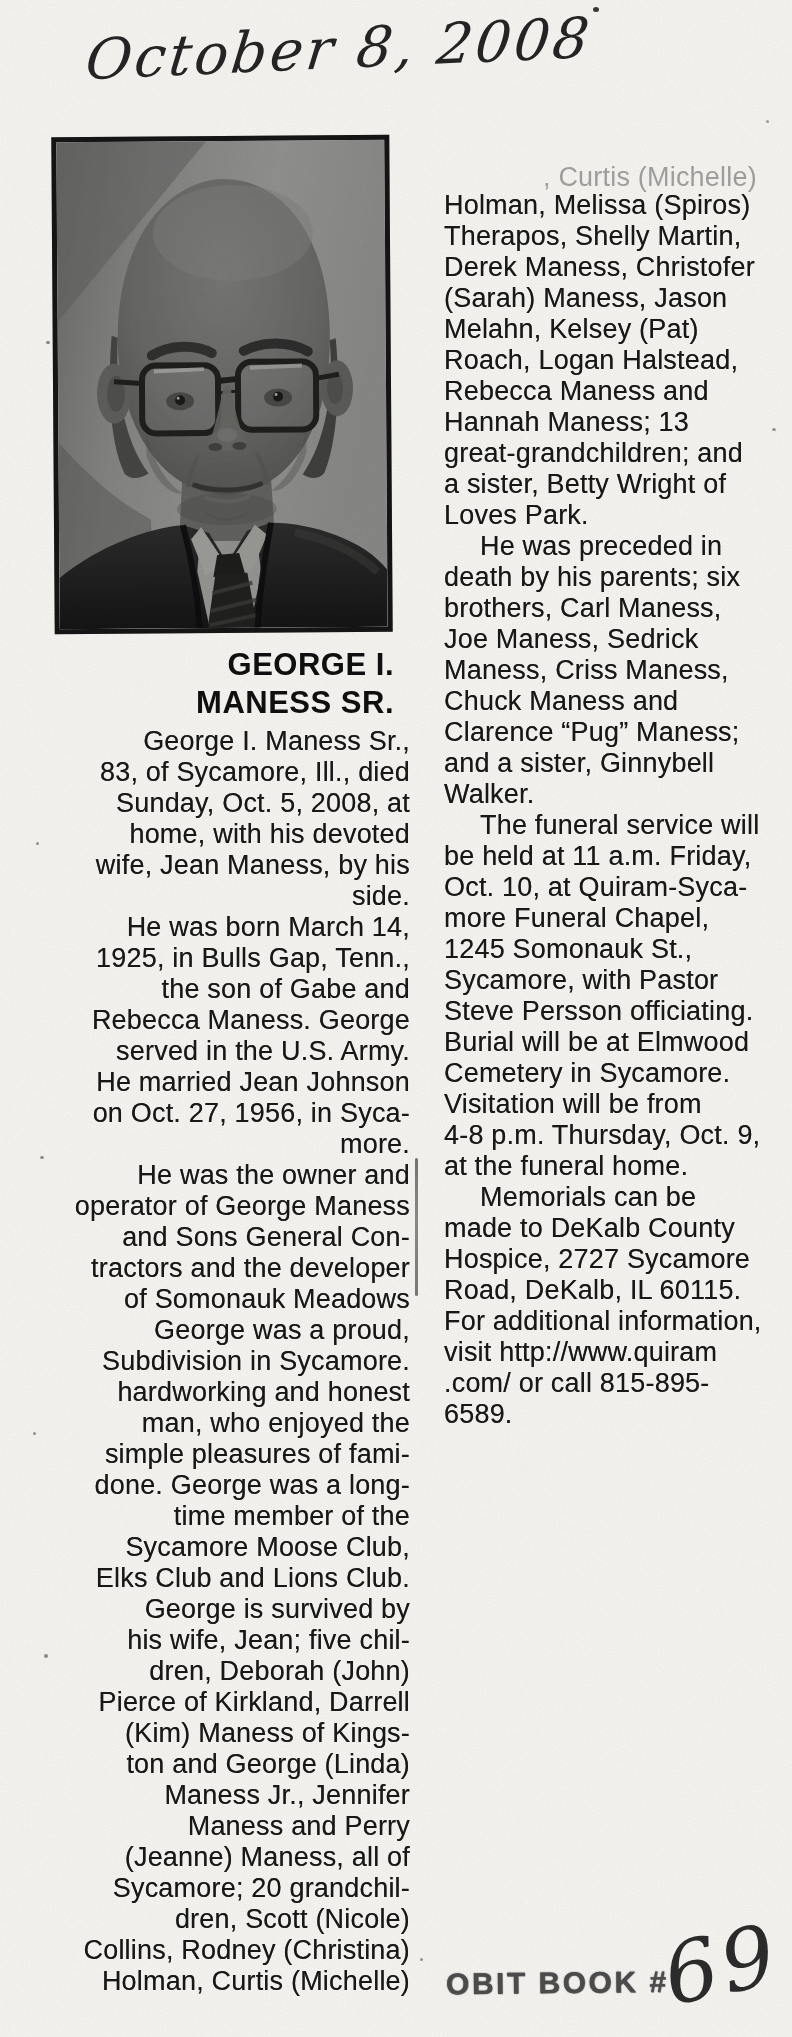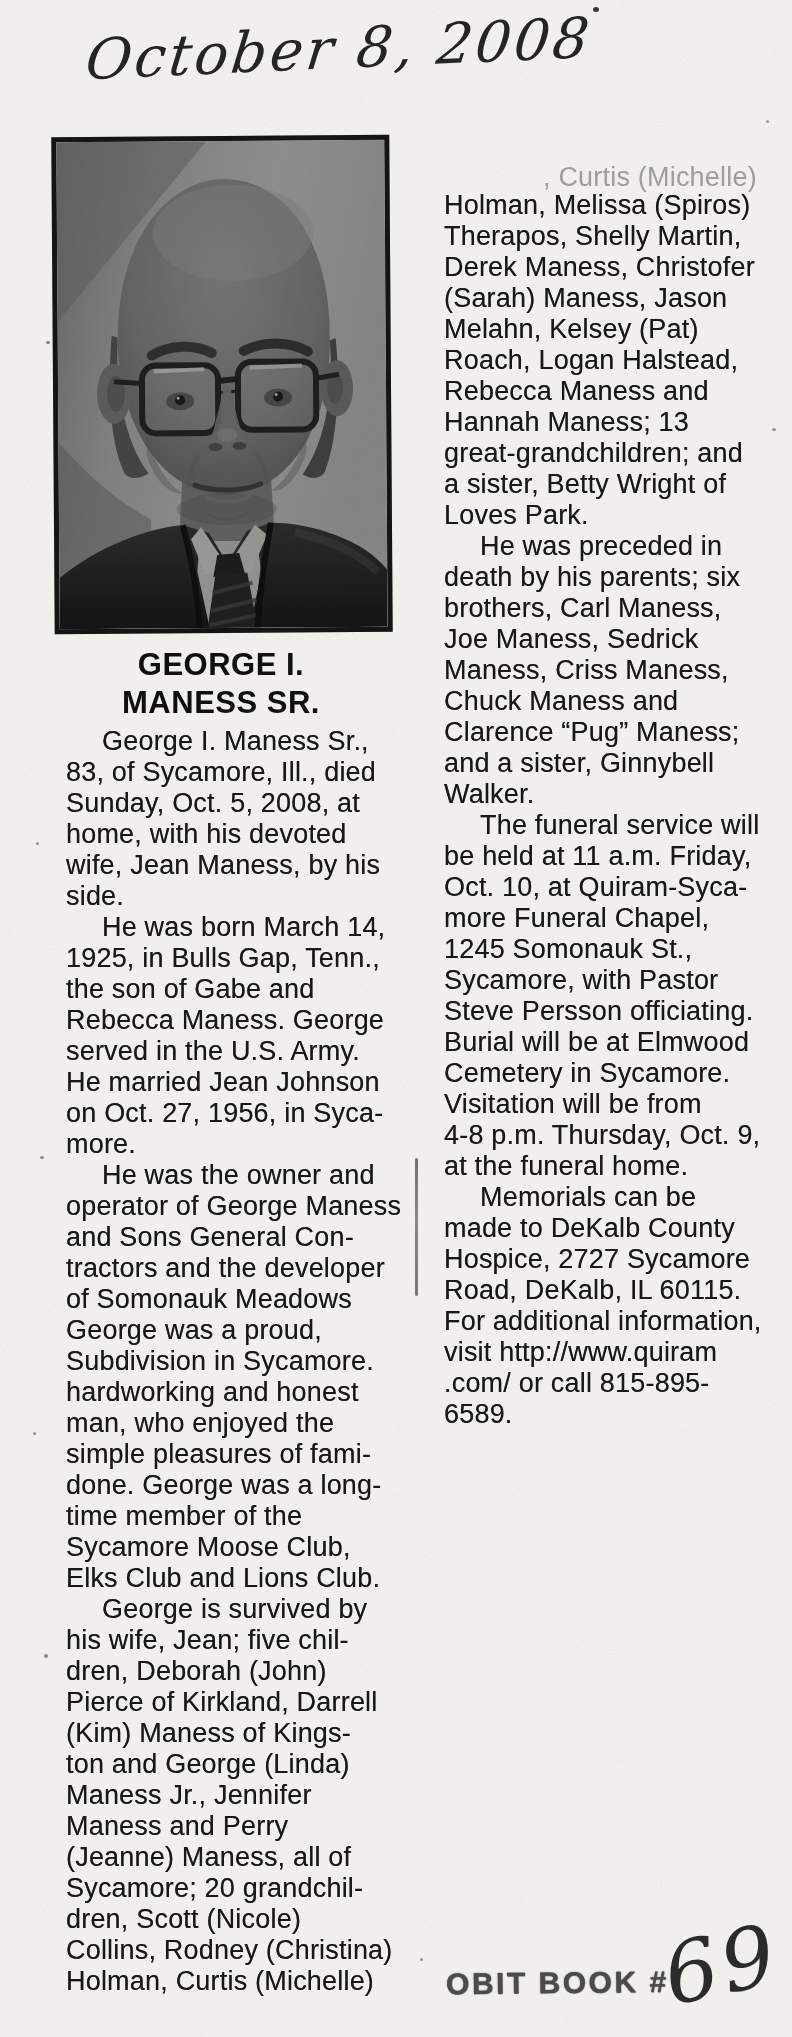--- a/index.html
+++ b/index.html
@@ -18,26 +18,26 @@
   
   .photo-frame {
     position:absolute; left:53px; top:136px; width:338px; height:497px;
     box-sizing:border-box; border:5px solid #161616; background:#c9c9c7;
     transform:rotate(-0.4deg); overflow:hidden;
   }
   .photo-frame svg { display:block; }
   
   .headline {
     position:absolute; left:48px; top:646px; width:346px; margin:0;
-    text-align:center; font-size:31px; font-weight:bold; line-height:38px;
+    text-align:right; font-size:31px; font-weight:bold; line-height:38px;
     letter-spacing:0.5px; color:#101010;
   }
   
   .col { position:absolute; }
-  .col-left  { left:66px;  top:726px; width:352px; }
+  .col-left  { left:58px;  top:726px; width:352px;text-align:right; }
   .col-right { left:444px; top:190px; width:352px; }
   .line {
     height:31px; line-height:31px; font-size:27px; letter-spacing:0.2px;
     white-space:nowrap; color:#191919;
     text-shadow:0 0 0.4px rgba(20,20,20,0.6);
   }
   .line.indent { padding-left:36px; }
   
   .faded-line {
     position:absolute; left:543px; top:162px; font-size:27px;

